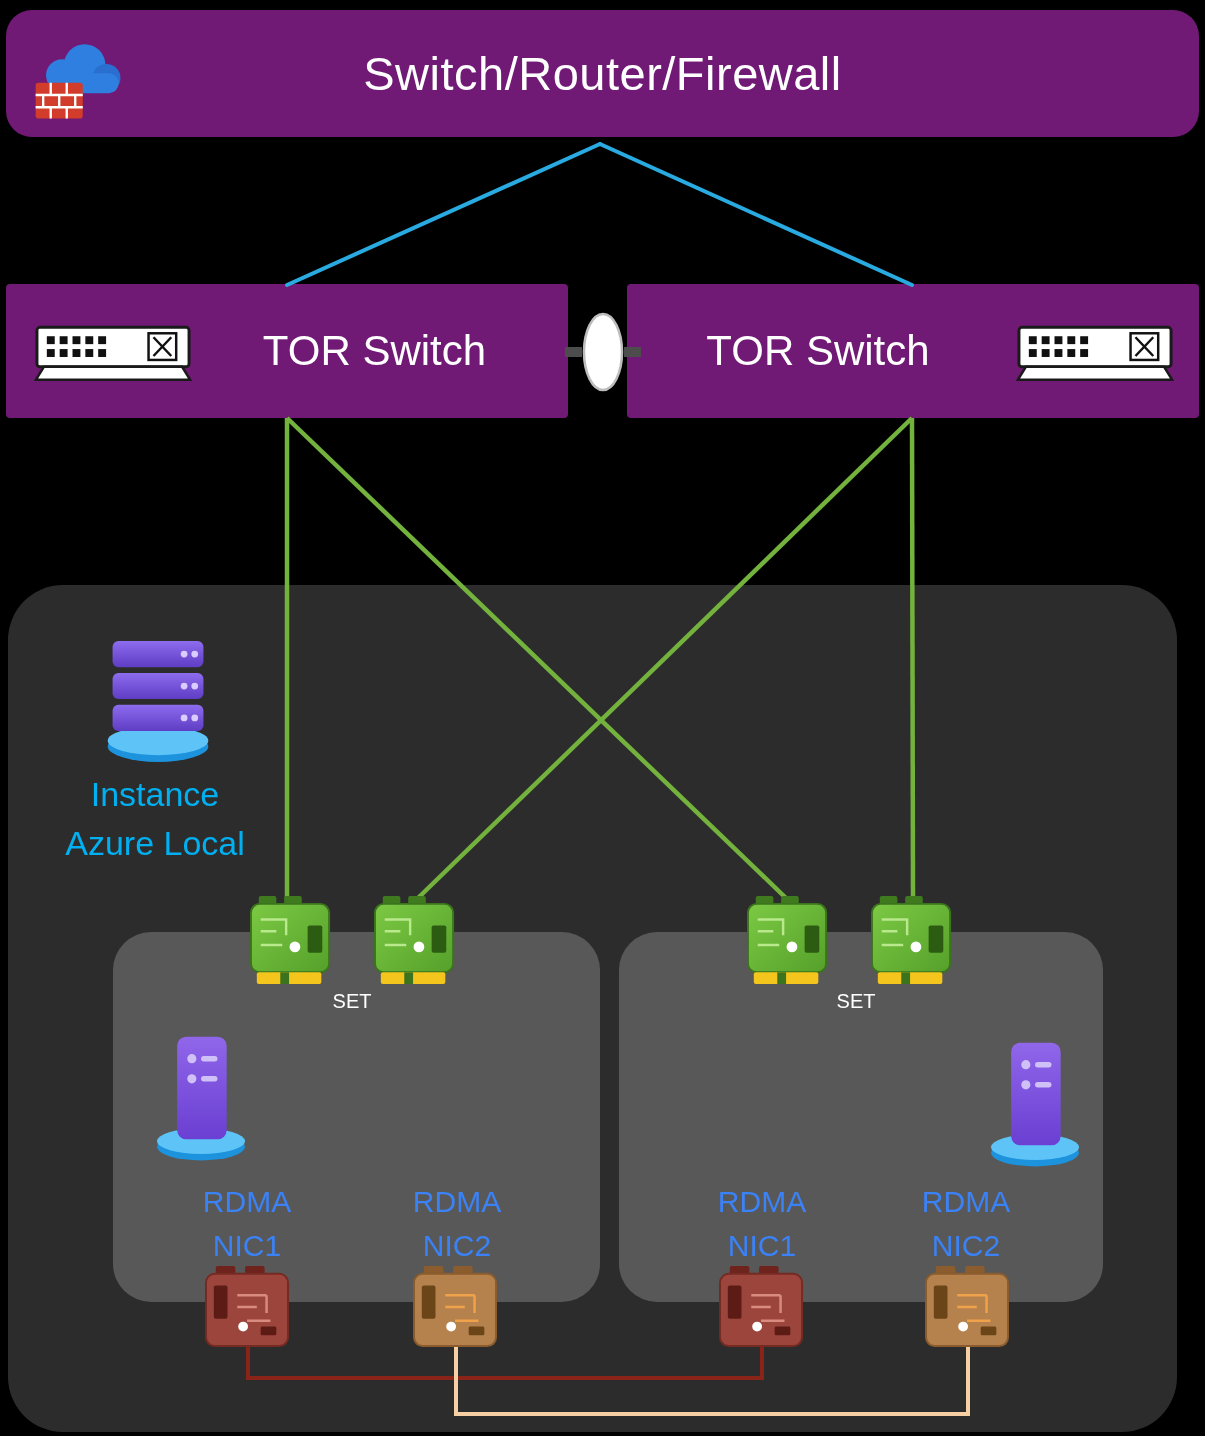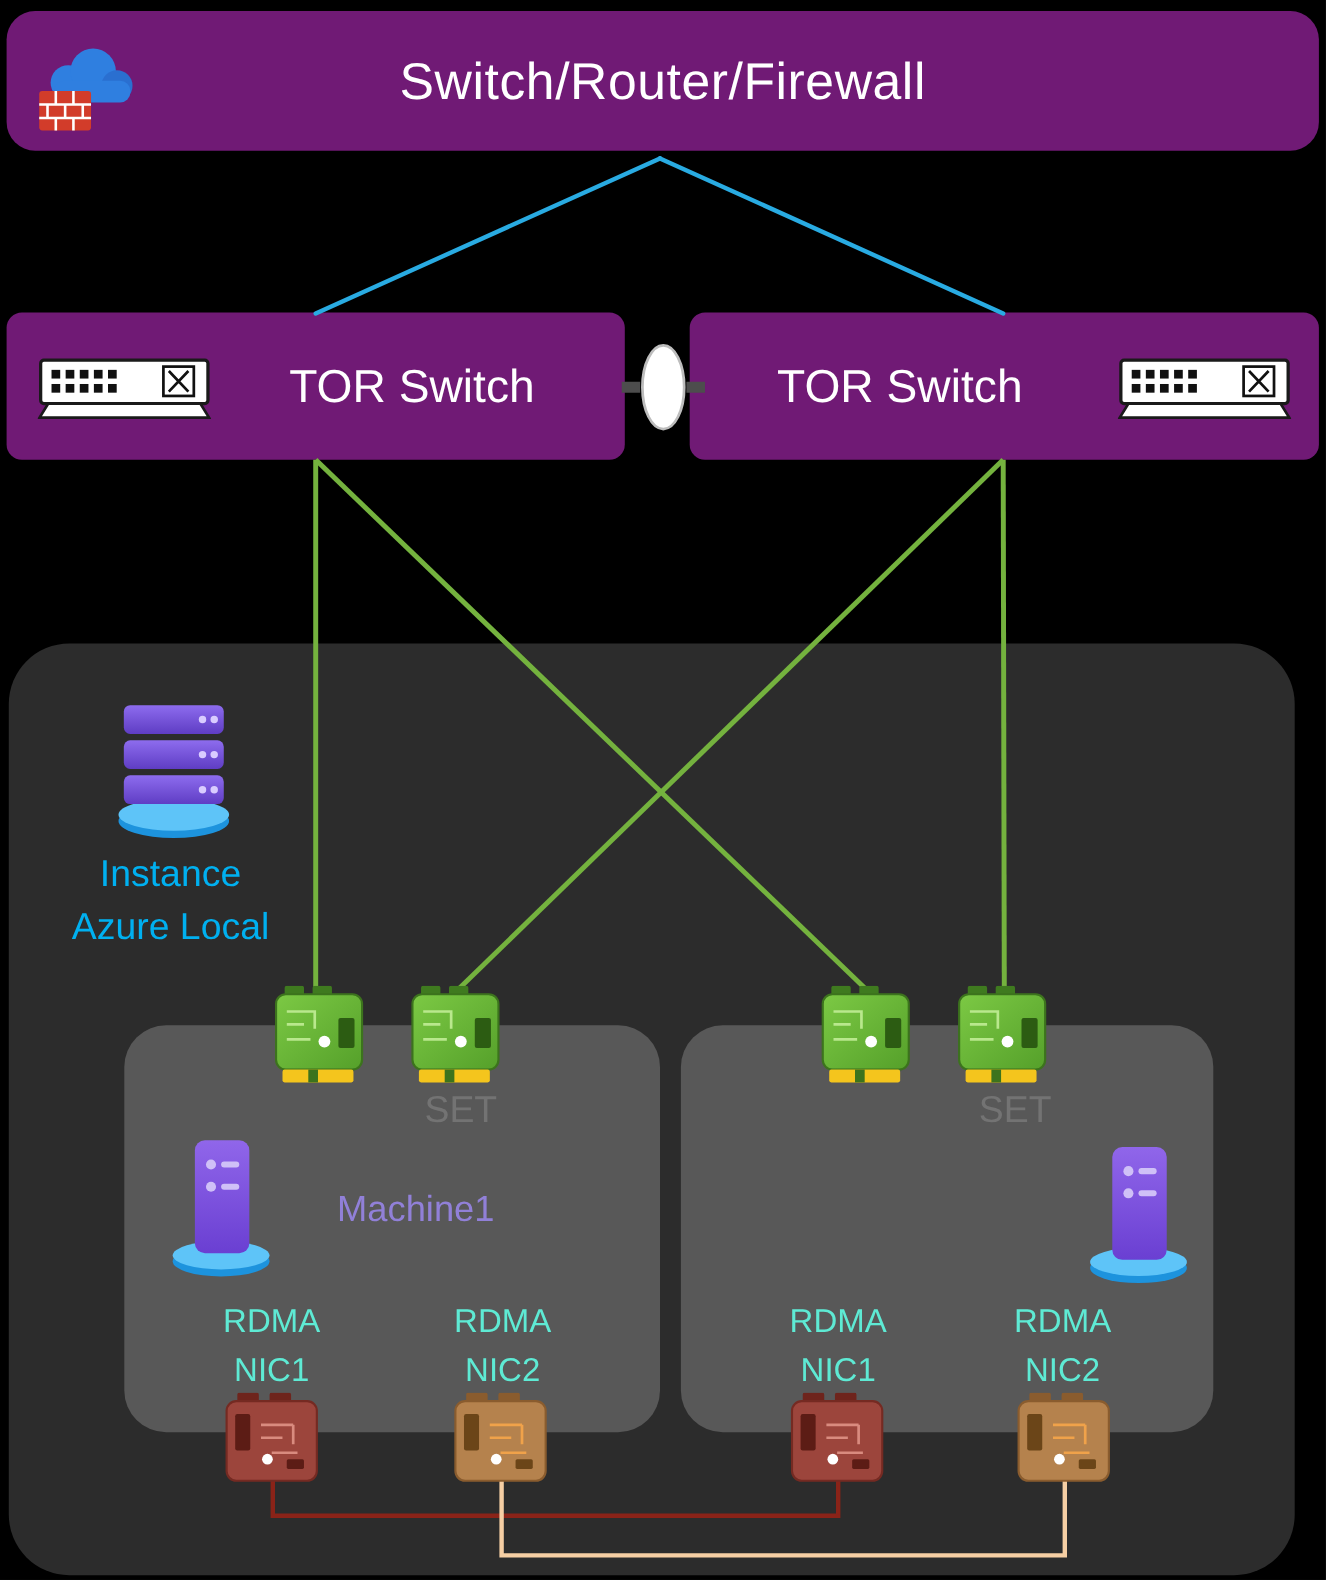--- a/index.html
+++ b/index.html
@@ -5,45 +5,45 @@
   html,body{margin:0;padding:0;background:#000;}
   .canvas{position:relative;width:1205px;height:1436px;background:#000;
           font-family:"Liberation Sans",sans-serif;overflow:hidden;}
   .abs{position:absolute;}
   .panel{background:#701a75;}
   .topbox{left:6px;top:10px;width:1193px;height:127px;border-radius:26px;z-index:1;}
   .top-title{position:absolute;left:0;top:0;width:100%;height:100%;display:flex;
              align-items:center;justify-content:center;color:#fff;font-size:47px;
              font-weight:300;letter-spacing:.5px;}
   .cloud-icon{position:absolute;left:24px;top:24px;width:98px;height:90px;}
-  .torbox{top:284px;height:134px;border-radius:14px;z-index:1;}
+  .torbox{top:284px;height:134px;border-radius:4px;z-index:1;}
   .tor-left{left:6px;width:562px;}
   .tor-right{left:627px;width:572px;}
   .tor-label{position:absolute;top:0;height:100%;display:flex;align-items:center;
              justify-content:center;color:#fff;font-size:42px;font-weight:300;}
   .tor-left .tor-label{left:185px;right:10px;}
   .tor-right .tor-label{left:10px;right:200px;}
   .switch-icon{position:absolute;top:40px;width:158px;height:62px;}
   .tor-left .switch-icon{left:28px;}
   .tor-right .switch-icon{right:25px;}
   .link-ellipse{left:565px;top:306px;width:76px;height:92px;z-index:2;}
   .cluster{left:8px;top:585px;width:1169px;height:847px;background:#2c2c2c;
            border-radius:55px;z-index:0;}
   .stack-icon{left:100px;top:636px;width:116px;height:130px;z-index:3;}
   .azure-label{left:30px;top:770px;width:250px;text-align:center;color:#00b0f0;
                font-size:34px;line-height:49px;z-index:3;}
   .machine{top:932px;height:370px;background:#585858;border-radius:38px;z-index:1;}
   .m1{left:113px;width:487px;}
   .m2{left:619px;width:484px;}
   .lines{left:0;top:0;width:1205px;height:1436px;z-index:2;pointer-events:none;}
   .nic-green{width:86px;height:92px;top:896px;z-index:3;}
-  .set-label{width:200px;text-align:right;color:#737373;font-size:34px;top:990px;z-index:3;}
+  .set-label{width:200px;text-align:center;color:#ffffff;font-size:20px;top:990px;z-index:3;}
   .tower-icon{width:110px;height:134px;z-index:3;}
   .machine-label{width:220px;text-align:center;color:#9180d8;font-size:33px;z-index:3;}
-  .rdma-label{width:170px;text-align:center;color:#5eead4;font-size:30px;
+  .rdma-label{width:170px;text-align:center;color:#3b82f6;font-size:30px;
               line-height:44px;top:1180px;z-index:3;}
   .nic-rdma{width:88px;height:84px;top:1266px;z-index:3;}
 </style>
 </head>
 <body>
 
 <div class="canvas">
 
   <svg width="0" height="0" style="position:absolute" aria-hidden="true">
     <defs>
@@ -212,21 +212,20 @@
   <svg class="abs nic-green" style="left:870px">
       <use href="#sym-nic-green"></use>
     </svg>
 
   <div class="abs set-label" style="left:252px">SET</div>
   <div class="abs set-label" style="left:756px">SET</div>
 
   <svg class="abs tower-icon" style="left:146px;top:1032px">
       <use href="#sym-tower"></use>
     </svg>
-  <div class="abs machine-label" style="left:268px;top:1080px">Machine1</div>
   <svg class="abs tower-icon" style="left:980px;top:1038px">
       <use href="#sym-tower"></use>
     </svg>
 
   <div class="abs rdma-label" style="left:162px">
     <div>RDMA</div>
     <div>NIC1</div>
   </div>
   <div class="abs rdma-label" style="left:372px">
     <div>RDMA</div>

